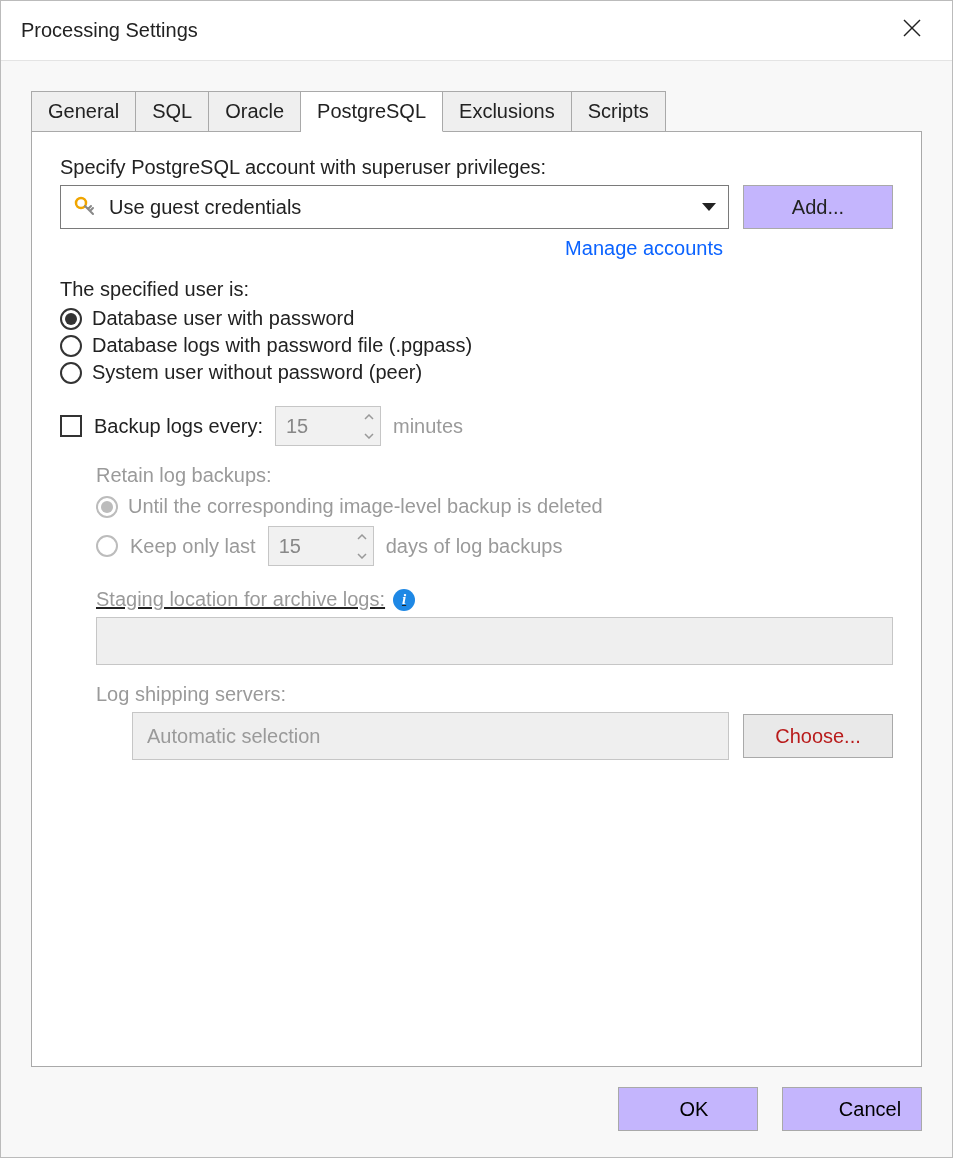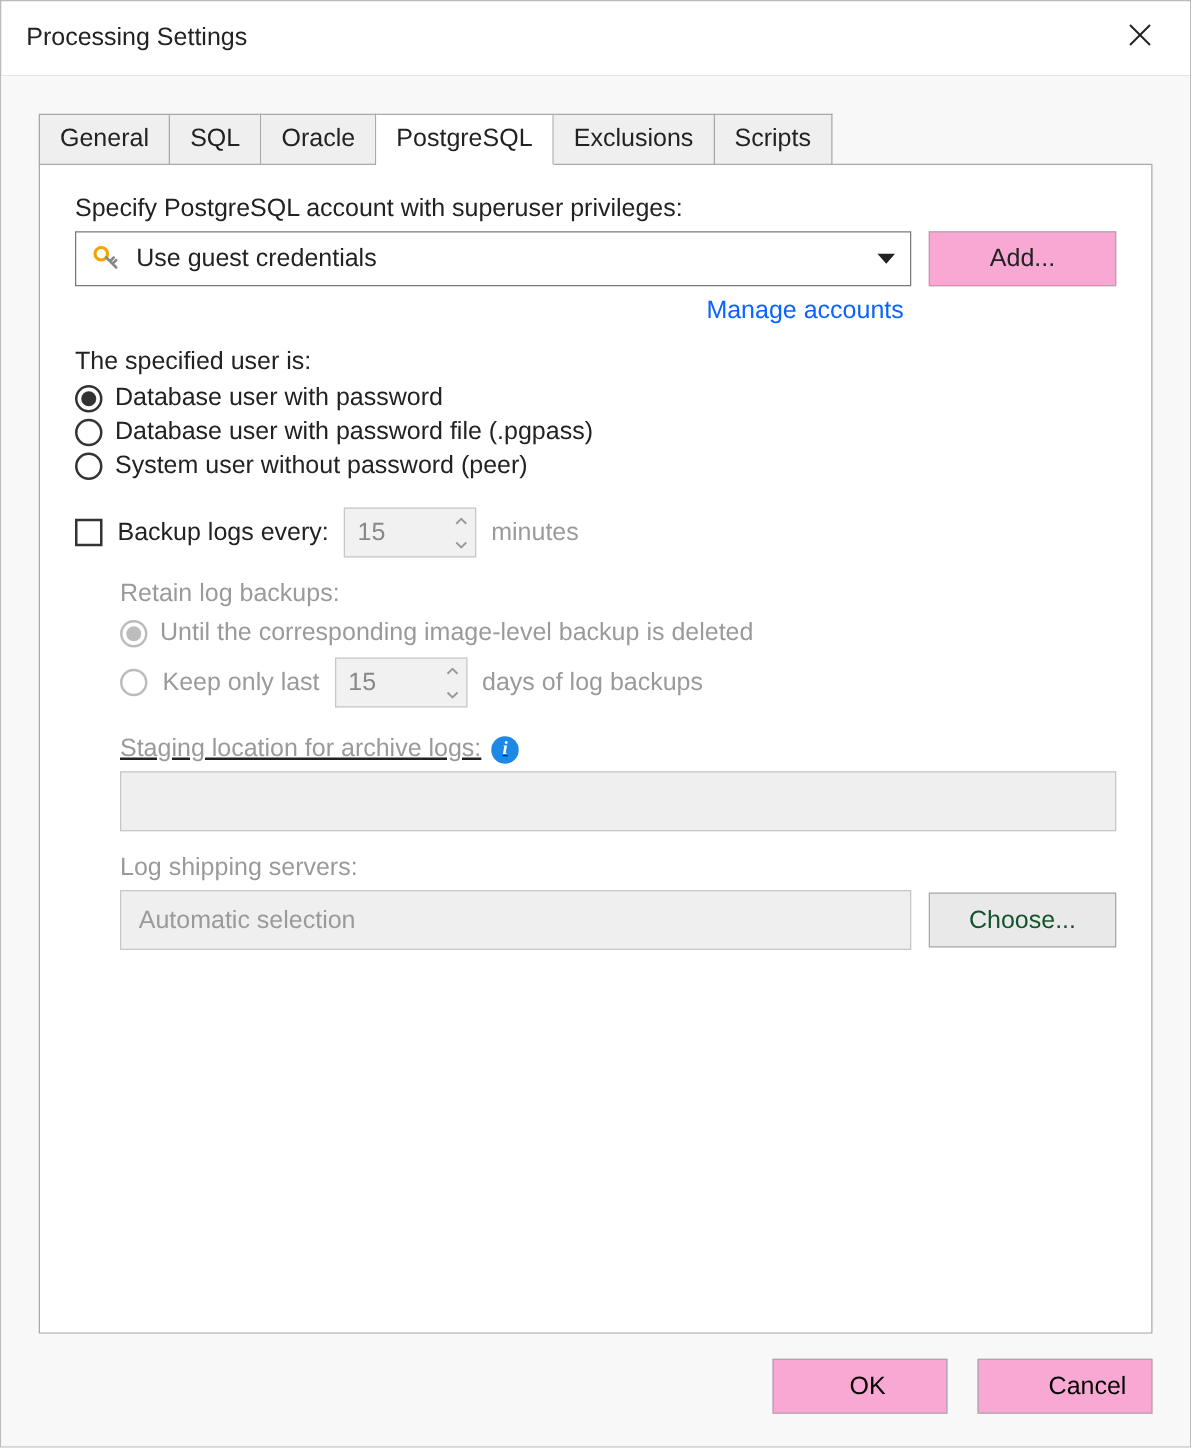--- a/index.html
+++ b/index.html
@@ -64,27 +64,27 @@
   .select .icon-key {
     width: 26px; height: 26px; margin-right: 10px;
   }
   .select .sel-text { flex: 1; }
   .select .caret {
     border-left: 7px solid transparent;
     border-right: 7px solid transparent;
     border-top: 8px solid #222;
   }
   .btn {
-    min-width: 150px; height: 44px; background: #f9a8d4;
+    min-width: 150px; height: 44px; background: #c4b5fd;
     border: 1px solid #a9a9a9; font-size: 20px;
     display: flex; align-items: center; justify-content: center;
     cursor: pointer;
   }
   .btn.disabled {
-    background: #e9e9e9; color: #14532d; cursor: default;
+    background: #e9e9e9; color: #b91c1c; cursor: default;
   }
   .link {
     color: #0b63ff; cursor: pointer; font-size: 20px;
   }
   .radio-row {
     display: flex; align-items: center; gap: 10px; margin: 4px 0;
   }
   .radio {
     width: 22px; height: 22px; border-radius: 50%;
     border: ällande2px solid #333; position: relative;
@@ -181,21 +181,21 @@
 
       <div class="section-gap"></div>
       <div class="label">The specified user is:</div>
 
       <div class="radio-row">
         <span class="radio selected"></span>
         <span>Database user with password</span>
       </div>
       <div class="radio-row">
         <span class="radio"></span>
-        <span>Database user with password file (.pgpass)</span>
+        <span>Database logs with password file (.pgpass)</span>
       </div>
       <div class="radio-row">
         <span class="radio"></span>
         <span>System user without password (peer)</span>
       </div>
 
       <div class="section-gap"></div>
 
       <div class="row" style="gap:12px;">
         <span class="checkbox"></span>
@@ -255,21 +255,21 @@
           <span class="disabled-text">Staging location for archive logs:</span>
           <span class="info-icon">i</span>
         </div>
         <div style="height:6px;"></div>
         <div class="input-disabled"></div>
 
         <div class="section-gap"></div>
 
         <div class="disabled-text">Log shipping servers:</div>
         <div style="height:6px;"></div>
-        <div class="row" style="gap:14px;">
+        <div class="row" style="gap:14px;margin-left:36px;">
           <div class="input-text-disabled" style="flex:1;">
             <span>Automatic selection</span>
           </div>
           <div class="btn disabled">Choose...</div>
         </div>
       </div>
     </div>
   </div>
 
   <div class="footer">

